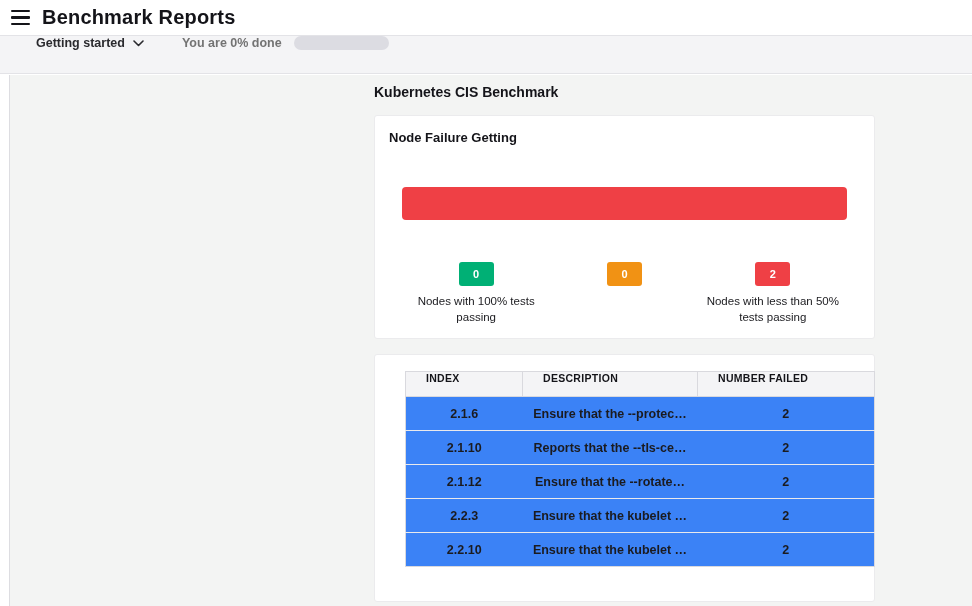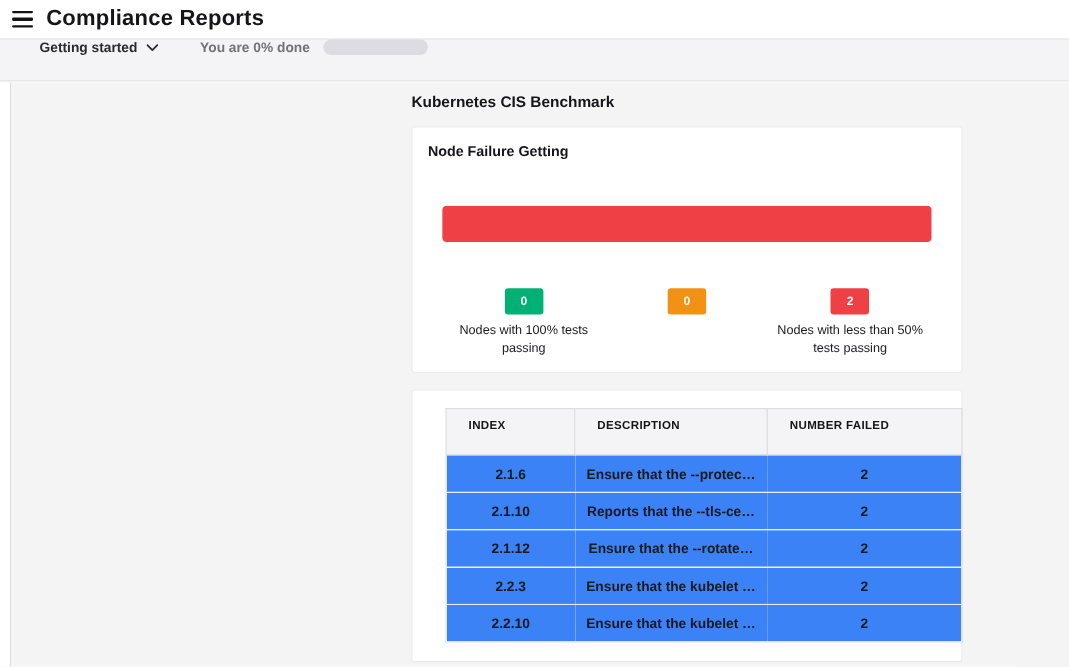--- a/index.html
+++ b/index.html
@@ -85,21 +85,21 @@
 
   
   .card-tests { height:248px; }
   .tests-table {
     width:469px; margin:2px auto 0 16px; border-collapse:collapse;
     border:1px solid #d9d9de; table-layout:fixed;
   }
   .tests-table th {
     background:#f4f4f6; border:1px solid #d9d9de;
     font-size:10.5px; font-weight:700; letter-spacing:.3px; color:#141419;
-    text-align:left; padding:0 0 12px 20px; height:42px; text-transform:uppercase;
+    text-align:left; padding:0 0 12px 20px; height:25px; text-transform:uppercase;
   }
   .tests-table col.c-index { width:117px; }
   .tests-table col.c-desc  { width:175px; }
   .tests-table col.c-num   { width:177px; }
   .tests-table td {
     background:#3b82f6; border-top:1px solid #e9e9ec;
     font-size:12.5px; font-weight:600; color:#1b1b1f;
     height:34px; text-align:center; white-space:nowrap; overflow:hidden;
   }
 </style>
@@ -107,21 +107,21 @@
 <body>
 
 <div class="app">
 
   <header class="topbar">
     <button class="hamburger" aria-label="Main menu">
       <span class="bar"></span>
       <span class="bar"></span>
       <span class="bar"></span>
     </button>
-    <h1>Compliance Reports</h1>
+    <h1>Benchmark Reports</h1>
   </header>
 
   <div class="banner">
     <button class="gs-dropdown">
       <span>Getting started</span>
       <svg width="11" height="7" viewBox="0 0 11 7">
         <polyline points="1,1 5.5,5.5 10,1" fill="none" stroke="#2a2a2e" stroke-width="1.6" stroke-linecap="round" stroke-linejoin="round"></polyline>
       </svg>
     </button>
     <span class="done-text">You are 0% done</span>

